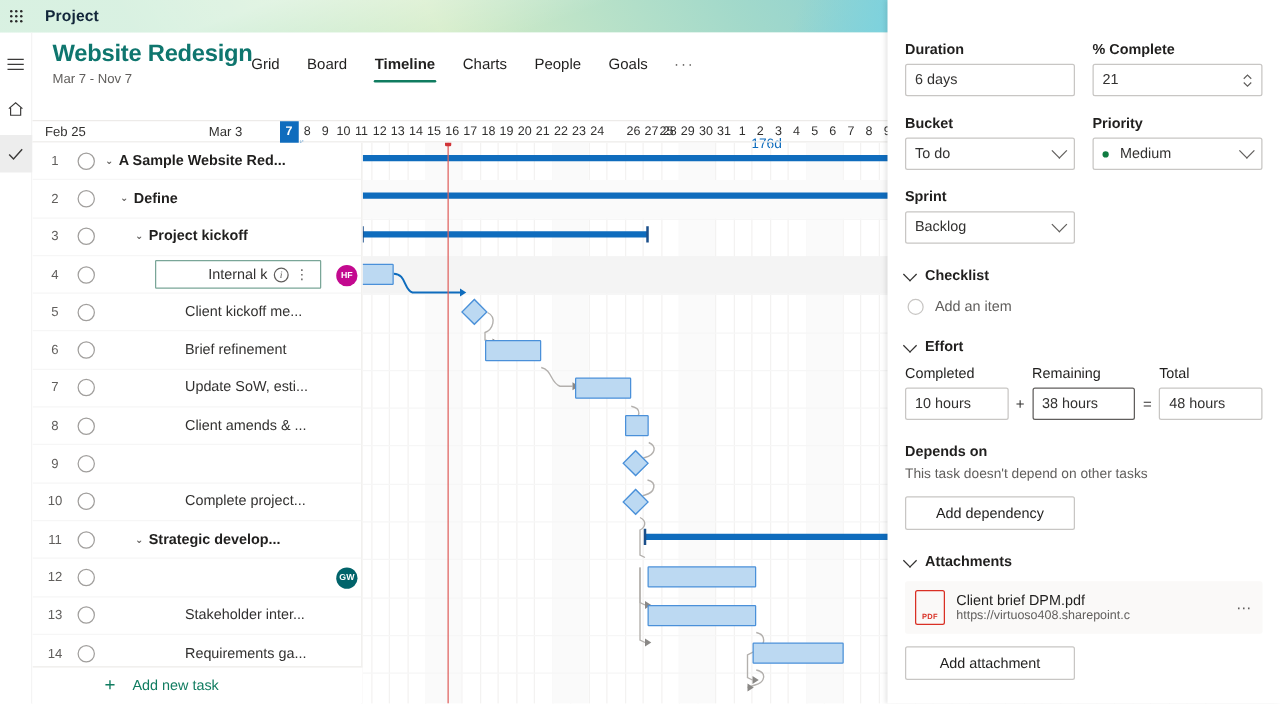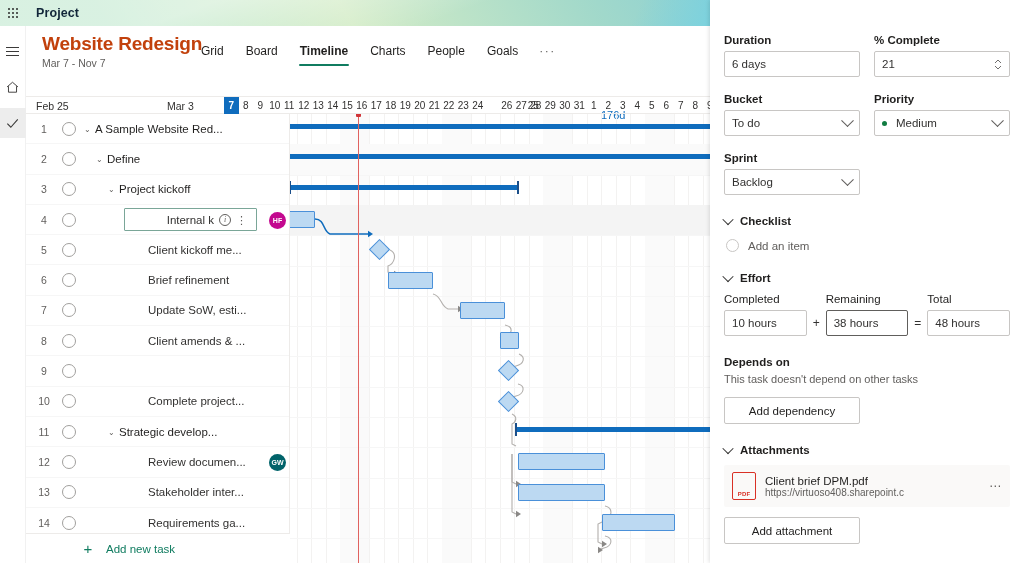--- a/index.html
+++ b/index.html
@@ -60,21 +60,21 @@
   }
   .rail-btn.active { background: #ededed; }
   .ham { width: 13px; height: 9px; display: flex; flex-direction: column; justify-content: space-between; }
   .ham i { display: block; height: 1px; background: #3b3a39; width: 100%; }
 
   
   .content { position: absolute; left: 26px; top: 26px; width: 998px; height: 537px; background: #fff; }
 
   
   .proj-header { position: relative; height: 52px; padding: 6px 0 0 16px; }
-  .proj-title { font-size: 19px; font-weight: 700; line-height: 24px; letter-spacing: -.2px; color: #c2410c; }
+  .proj-title { font-size: 19px; font-weight: 700; line-height: 24px; letter-spacing: -.2px; color: #0f766e; }
   .proj-sub { font-size: 10.5px; color: #605e5c; margin-top: 1px; }
   .tabs {
     position: absolute; left: 164px; top: 16px;
     display: flex; align-items: flex-start; gap: 0;
   }
   .tab {
     padding: 2px 11px 10px; font-size: 12px; color: #201f1e; cursor: pointer; position: relative;
     white-space: nowrap;
   }
   .tab.active { font-weight: 700; }
@@ -122,21 +122,21 @@
   .trow {
     position: relative; height: 30.3px; display: flex; align-items: center;
     border-bottom: 1px solid #f6f6f6;
   }
   .trow .num { width: 36px; text-align: center; font-size: 10.5px; color: #605e5c; flex: 0 0 36px; }
   .trow .circ {
     width: 14px; height: 14px; border: 1.2px solid #a19f9d; border-radius: 50%;
     flex: 0 0 14px; margin-right: 8px; cursor: pointer;
   }
   .trow .tname { font-size: 11.5px; color: #323130; white-space: nowrap; overflow: hidden; flex: 1 1 auto; }
-  .trow .tname.bold { font-weight: 400; color: #201f1e; }
+  .trow .tname.bold { font-weight: 700; color: #201f1e; }
   .chev { display: inline-block; width: 9px; font-size: 8px; color: #605e5c; margin-right: 2px; transform: translateY(-1px); }
   .ind0 { padding-left: 0px; }
   .ind1 { padding-left: 12px; }
   .ind2 { padding-left: 24px; }
   .ind3 { padding-left: 64px; }
 
   .cell-edit {
     position: absolute; left: 98px; right: 32px; top: 3px; bottom: 3px;
     border: 1.3px solid #7aa698; background: #fff; border-radius: 1px;
     display: flex; align-items: center; justify-content: flex-end; gap: 5px;
@@ -576,21 +576,20 @@
                 <span class="tname ind3">Complete project...</span>
               </div>
               <div class="trow">
                 <span class="num">11</span>
                 <span class="circ"></span>
                 <span class="tname ind2 bold"><span class="chev">⌄</span>Strategic develop...</span>
               </div>
               <div class="trow">
                 <span class="num">12</span>
                 <span class="circ"></span>
-                <span class="tname ind3">Review documen...</span>
                 <span class="avatar-sm" style="background: rgb(1, 99, 106);">GW</span>
               </div>
               <div class="trow">
                 <span class="num">13</span>
                 <span class="circ"></span>
                 <span class="tname ind3">Stakeholder inter...</span>
               </div>
               <div class="trow">
                 <span class="num">14</span>
                 <span class="circ"></span>

